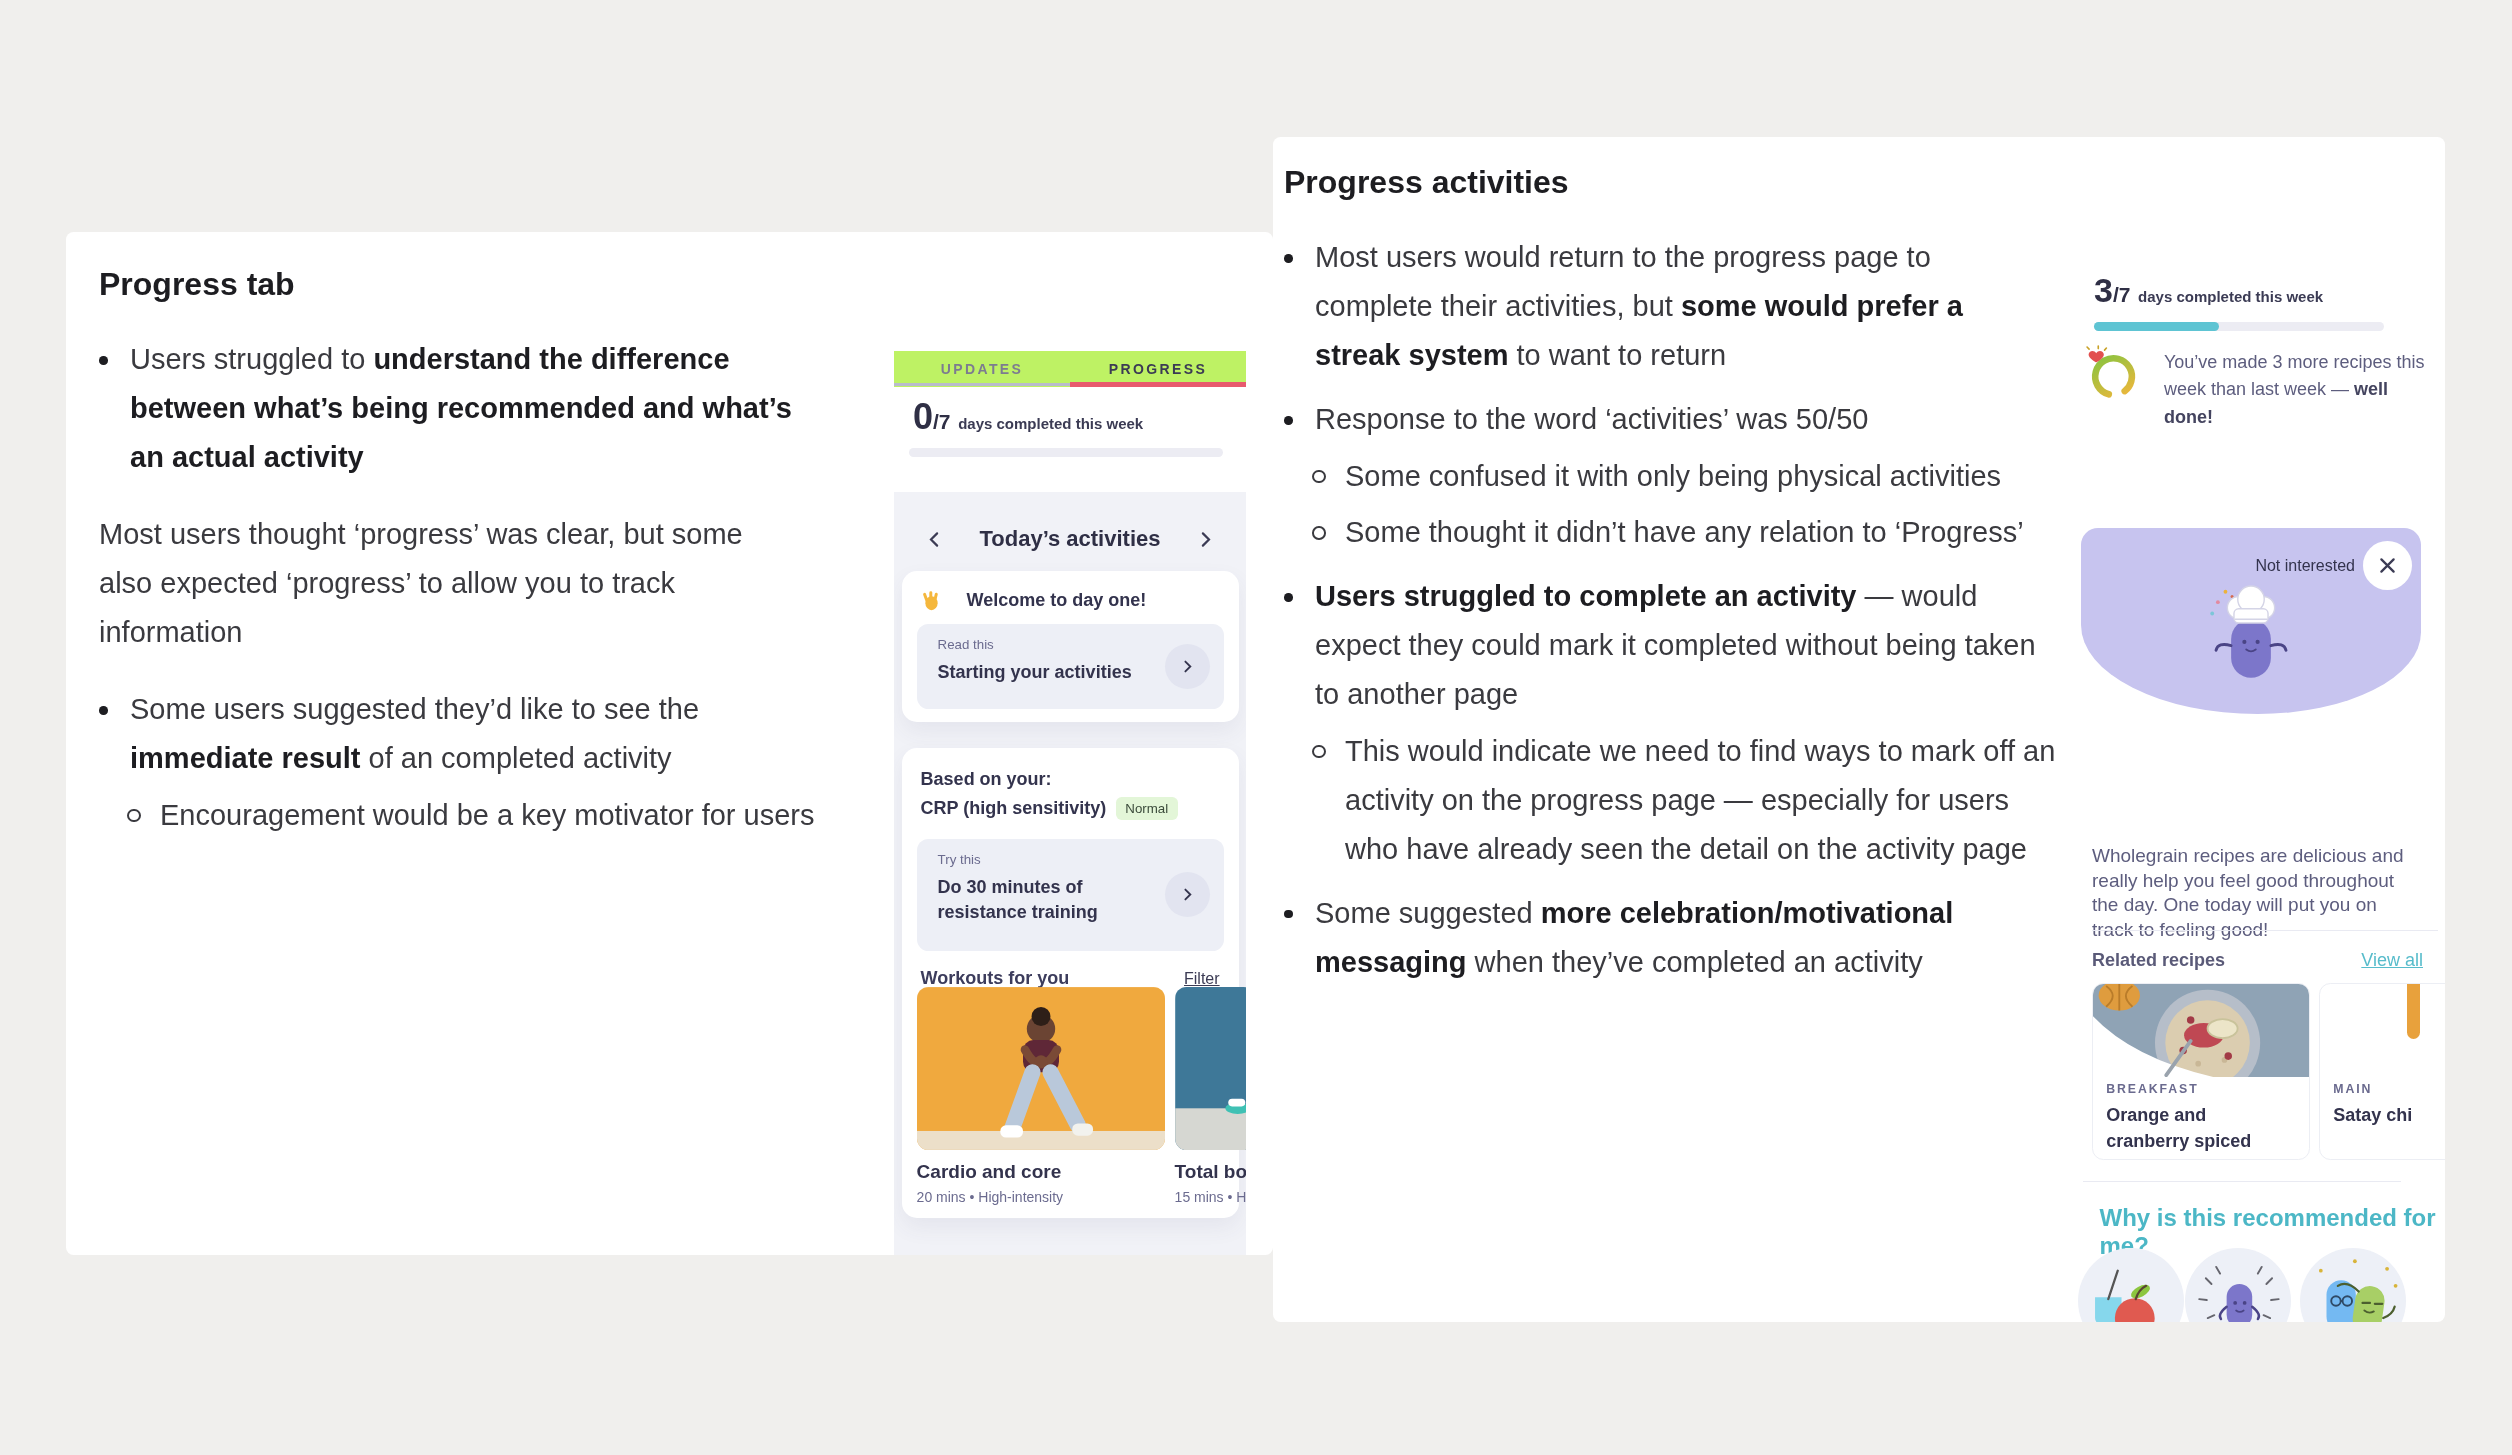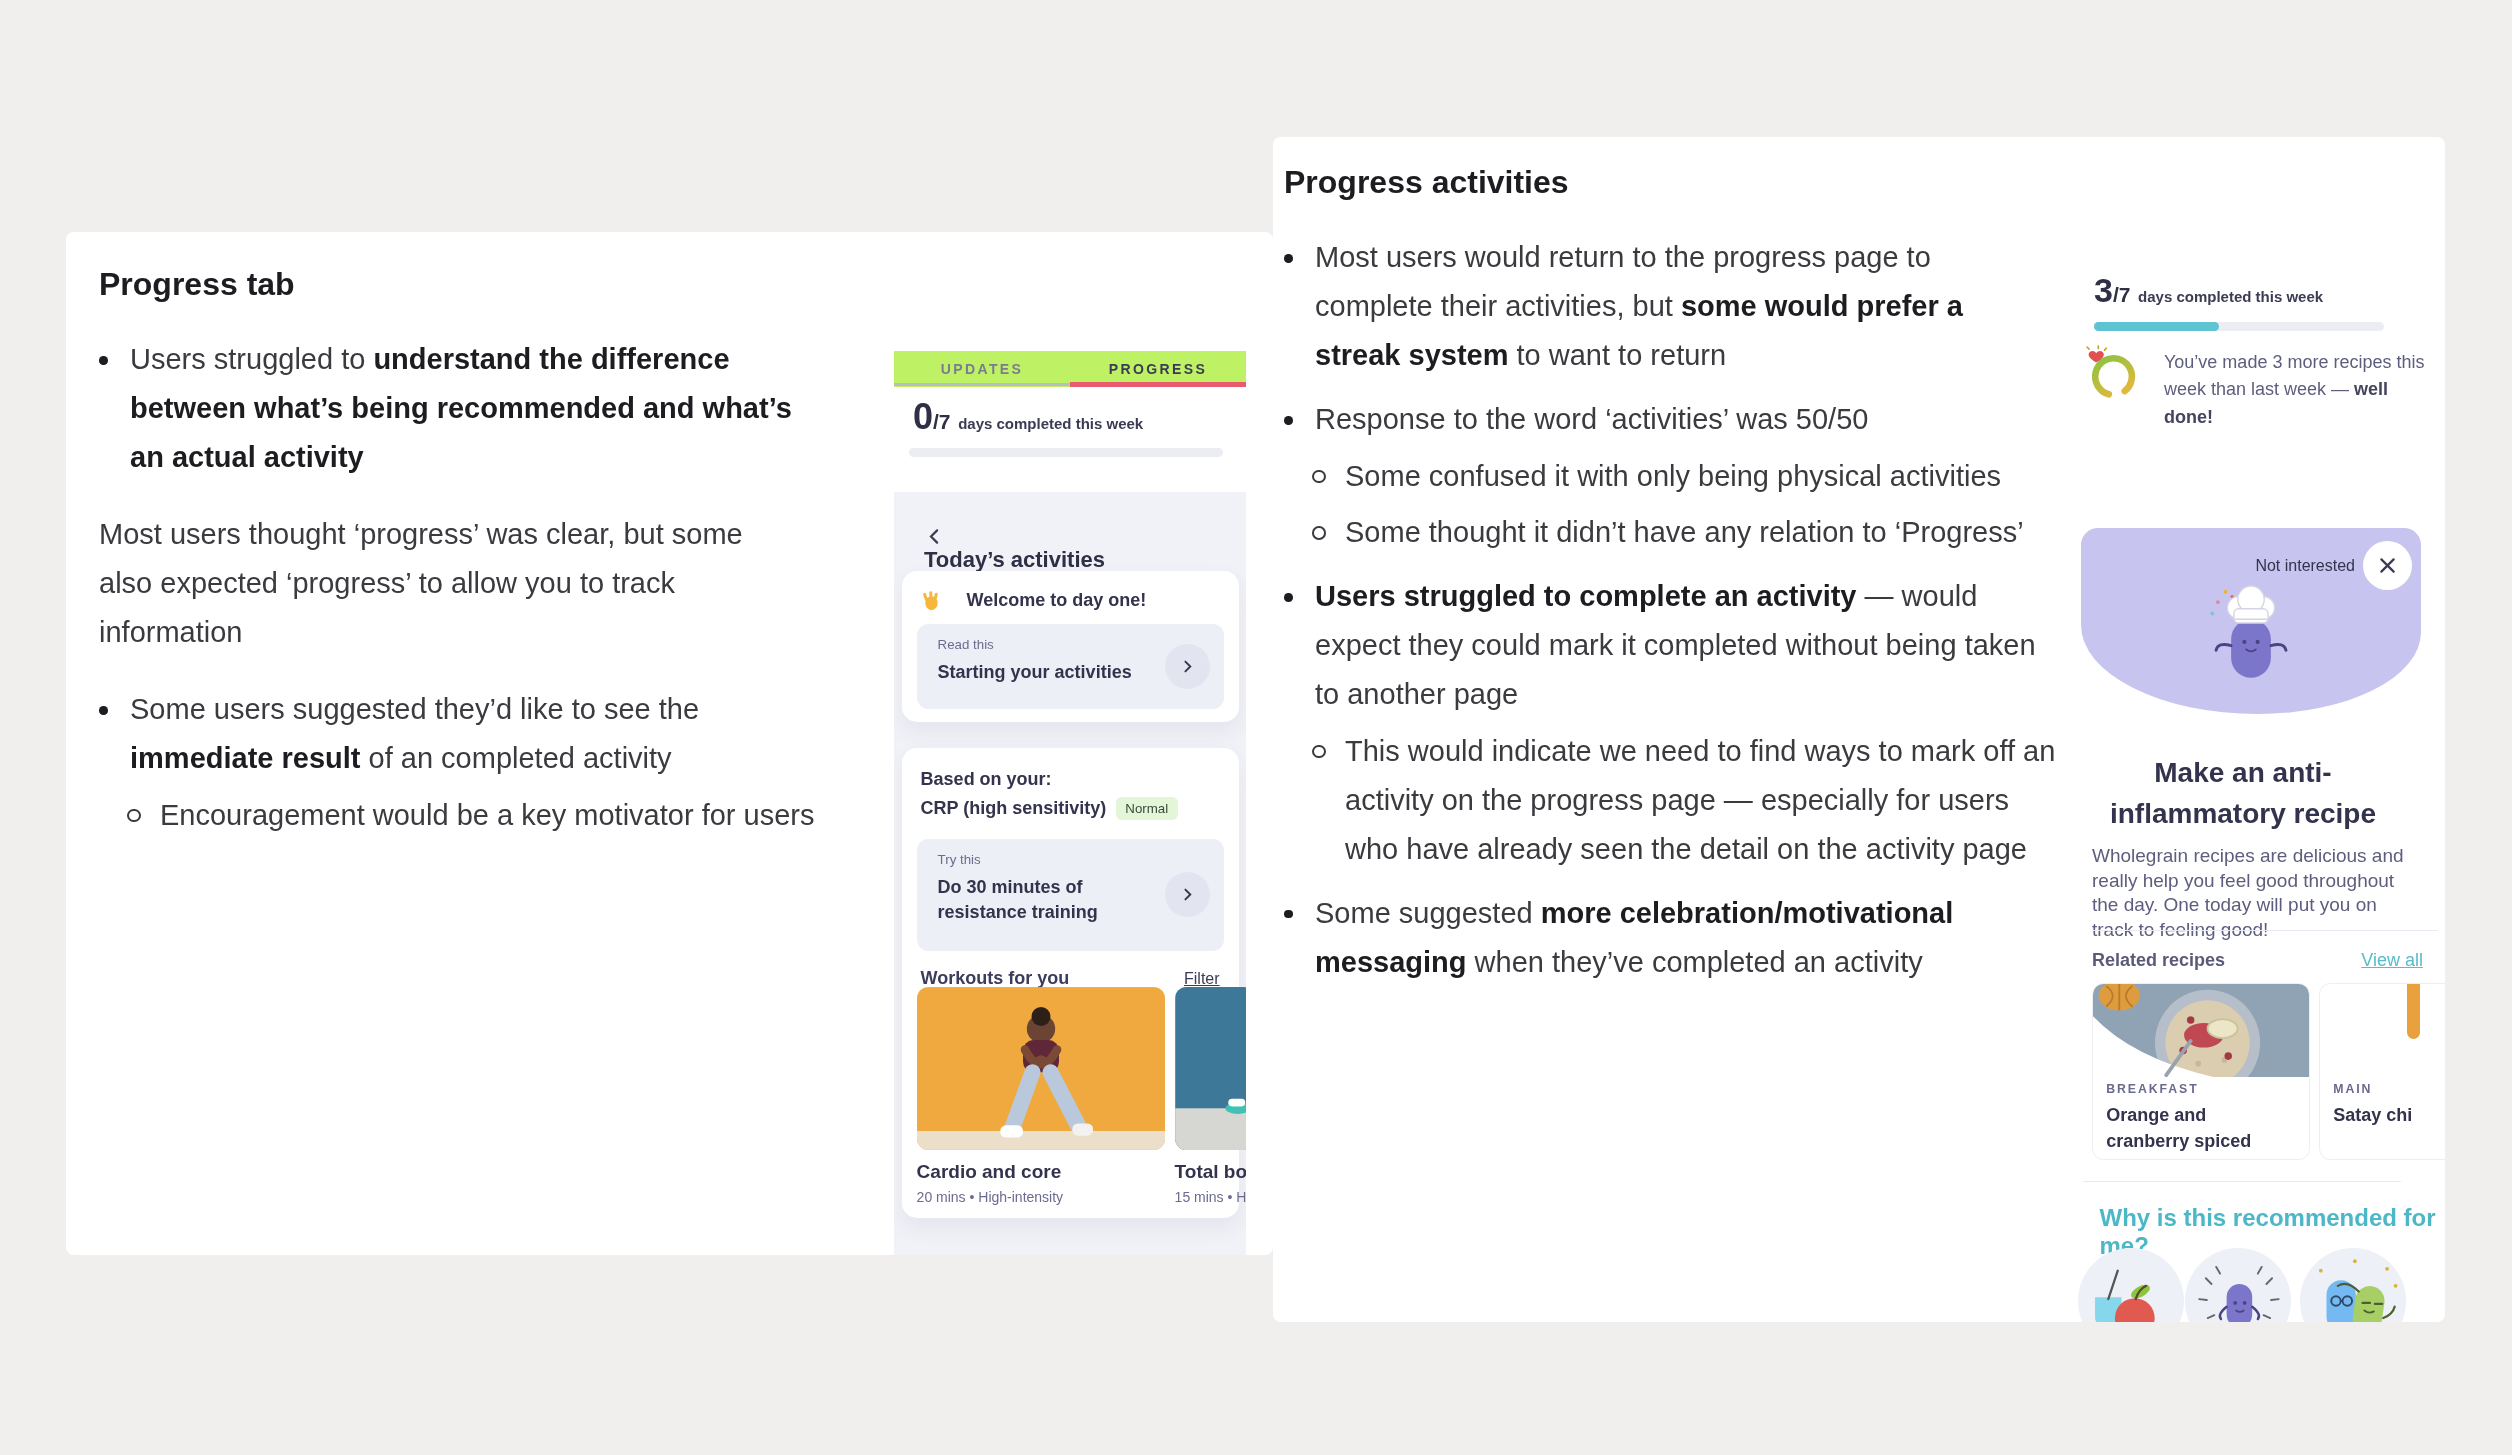--- a/index.html
+++ b/index.html
@@ -40,21 +40,21 @@
   .p1-tab.inactive{color:#7c7c90;}
   .p1-tab.active{color:#3b3b54;}
   .tabline-left{position:absolute;bottom:0.9px;left:0;width:176px;height:2.8px;background:#b9bbcc;}
   .tabline-right{position:absolute;bottom:0;left:176px;width:176px;height:4.7px;background:#e85a6e;}
   .week-big{font-size:36px;font-weight:bold;color:#2f2f45;}
   .week-denom{font-size:21px;font-weight:bold;color:#2f2f45;}
   .week-label{font-size:15px;font-weight:bold;color:#3b3b54;margin-left:7.6px;}
   #p1-week{position:absolute;top:45px;left:19px;}
   #p1-track{top:97px;left:15px;width:314px;}
   .p1-gray{position:absolute;top:141px;left:0;width:100%;height:763px;background:#f1f2f7;}
-  .p1-carousel{position:absolute;top:34px;left:0;width:100%;display:flex;align-items:flex-start;justify-content:space-between;padding:0 30px;box-sizing:border-box;flex-direction:column;}
+  .p1-carousel{position:absolute;top:34px;left:0;width:100%;display:flex;align-items:center;justify-content:space-between;padding:0 30px;box-sizing:border-box;}
   .carousel-title{font-size:22px;font-weight:bold;color:#2f2f45;}
   .pcard{position:absolute;left:7.6px;width:337px;background:#fff;border-radius:15px;box-shadow:0 9.5px 21px rgba(70,70,120,0.07);}
   #p1-cardA{top:79px;height:151px;}
   #p1-cardB{top:256px;height:470px;}
   .pcard-title{position:absolute;top:19px;left:19px;font-size:18px;font-weight:bold;color:#33334d;display:flex;align-items:center;gap:25px;}
   .inner-panel{position:absolute;left:15px;right:15px;background:#edeff6;border-radius:11.4px;}
   #p1-innerA{top:53px;height:85px;}
   #p1-innerB{top:91px;height:112px;}
   .inner-kicker{position:absolute;top:13.3px;left:21px;font-size:13.3px;color:#6b6b8f;}
   .inner-action{position:absolute;top:36px;left:21px;font-size:18px;font-weight:bold;color:#33334d;line-height:24.6px;max-width:227px;}
@@ -308,21 +308,20 @@
       <g fill="#ffffff" stroke="#d4d4e6" stroke-width="1.5">
         <circle cx="52" cy="26" r="12"></circle>
           <circle cx="78" cy="26" r="12"></circle>
           <circle cx="65" cy="17" r="14"></circle>
         <rect x="47" y="27" width="36" height="15" rx="5"></rect>
       </g>
       <line x1="48" y1="38" x2="82" y2="38" stroke="#d4d4e6" stroke-width="1.5"></line>
     </svg>
   </div>
 
-  <div id="p2-recipe-title">Make an anti-inflammatory recipe</div>
   <div id="p2-recipe-desc">Wholegrain recipes are delicious and really help you feel good throughout the day. One today will put you on track to feeling good!</div>
 
   <div class="divider" id="p2-div1"></div>
 
   <div id="p2-related-row">
     <span id="p2-related-title">Related recipes</span>
     <span class="view-all">View all</span>
   </div>
 
   <div class="rcard" id="rcard1">

